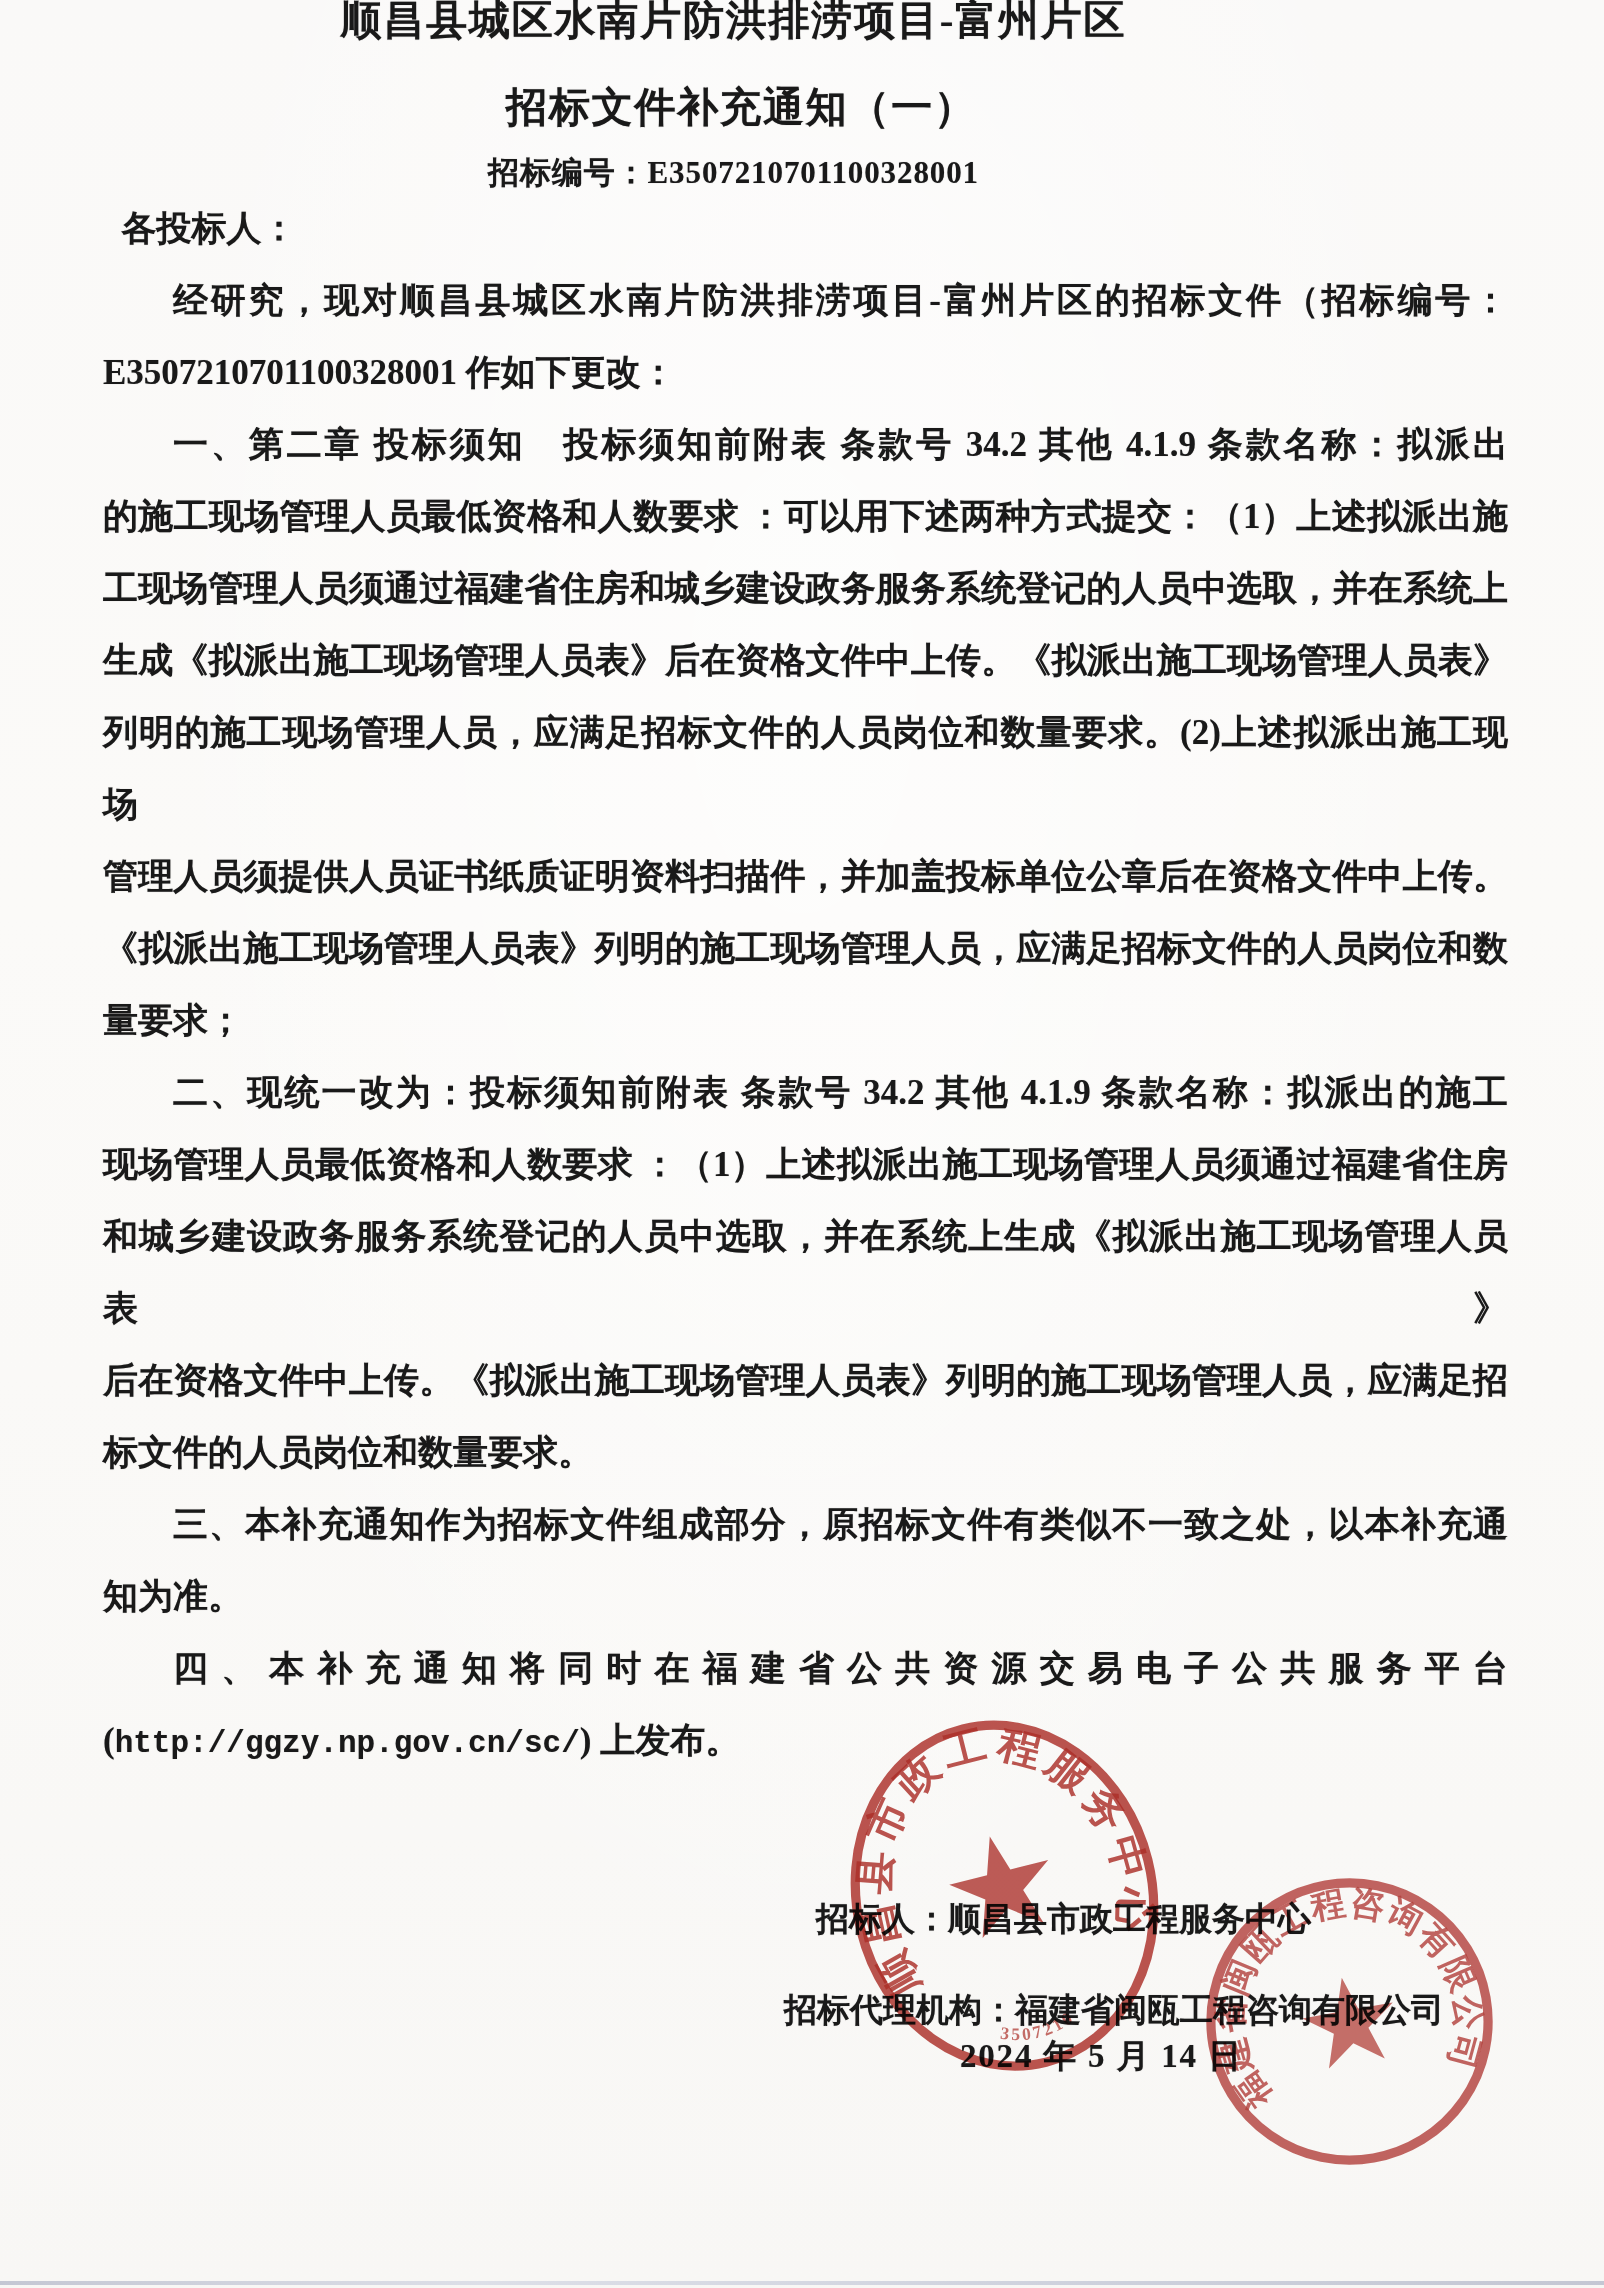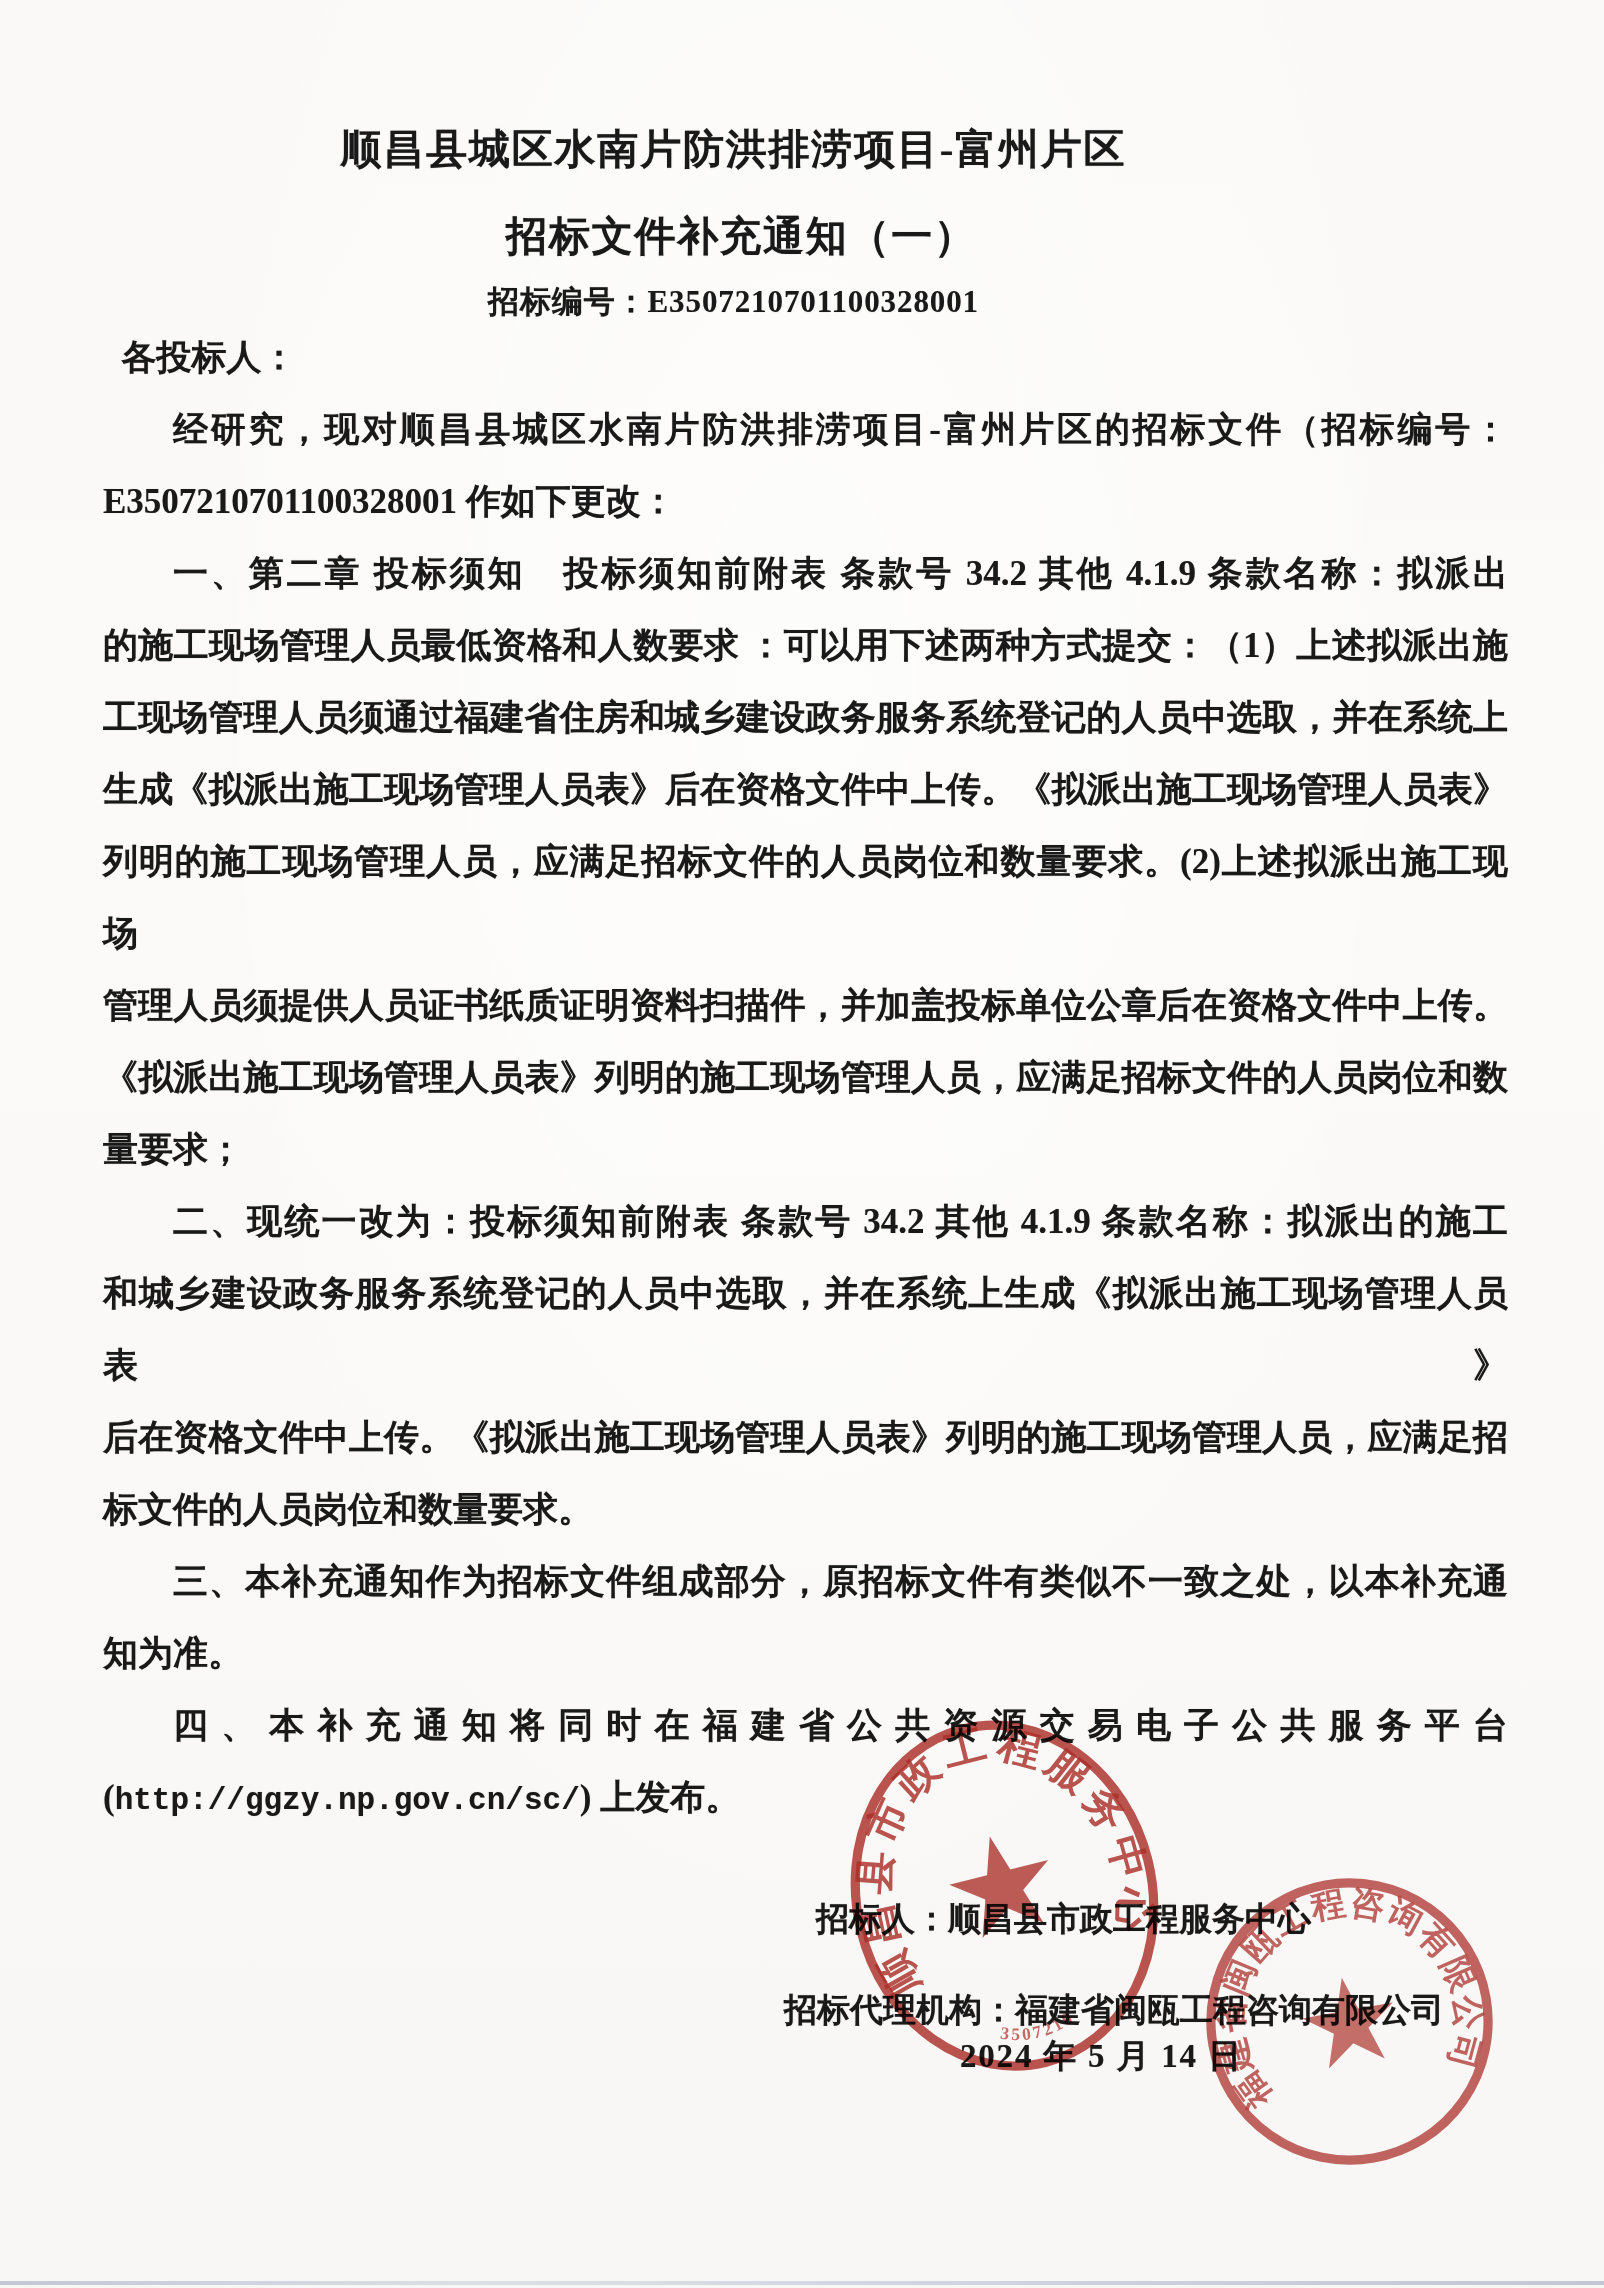--- a/index.html
+++ b/index.html
@@ -14,21 +14,20 @@
     font-family:"Liberation Serif","DejaVu Serif",serif;
     color:#191919;
   }
   
   .scan-edge{
     position:absolute;left:0;right:0;top:2281px;height:3.7px;
     background:linear-gradient(90deg,#9aa0b8,#c7ccdd 30%,#aab1c8 70%,#9aa0b8);
     opacity:.55;
   }
   .headings{
-    padding-top:129px;
     padding-right:138px;      
     text-align:center;
   }
   .title{
     font-size:41px;line-height:1;
     font-weight:bold;
     letter-spacing:1.8px;
     text-shadow:0 0 0.9px rgba(0,0,0,.45);
   }
   .title2{margin-top:46px;margin-left:16px;}
@@ -103,20 +102,21 @@
         <div class="bline"><span>E3507210701100328001 作如下更改：</span></div>
         <div class="bline full indent"><span>一、第二章 投标须知　投标须知前附表 条款号 34.2 其他 4.1.9 条款名称：拟派出</span></div>
         <div class="bline full"><span>的施工现场管理人员最低资格和人数要求 ：可以用下述两种方式提交：（1）上述拟派出施</span></div>
         <div class="bline full"><span>工现场管理人员须通过福建省住房和城乡建设政务服务系统登记的人员中选取，并在系统上</span></div>
         <div class="bline full"><span>生成《拟派出施工现场管理人员表》后在资格文件中上传。《拟派出施工现场管理人员表》</span></div>
         <div class="bline full"><span>列明的施工现场管理人员，应满足招标文件的人员岗位和数量要求。(2)上述拟派出施工现场</span></div>
         <div class="bline full"><span>管理人员须提供人员证书纸质证明资料扫描件，并加盖投标单位公章后在资格文件中上传。</span></div>
         <div class="bline full"><span>《拟派出施工现场管理人员表》列明的施工现场管理人员，应满足招标文件的人员岗位和数</span></div>
         <div class="bline"><span>量要求；</span></div>
         <div class="bline full indent"><span>二、现统一改为：投标须知前附表 条款号 34.2 其他 4.1.9 条款名称：拟派出的施工</span></div>
+        <div class="bline full"><span>现场管理人员最低资格和人数要求 ：（1）上述拟派出施工现场管理人员须通过福建省住房</span></div>
         <div class="bline full"><span>和城乡建设政务服务系统登记的人员中选取，并在系统上生成《拟派出施工现场管理人员表》</span></div>
         <div class="bline full"><span>后在资格文件中上传。《拟派出施工现场管理人员表》列明的施工现场管理人员，应满足招</span></div>
         <div class="bline"><span>标文件的人员岗位和数量要求。</span></div>
         <div class="bline full indent"><span>三、本补充通知作为招标文件组成部分，原招标文件有类似不一致之处，以本补充通</span></div>
         <div class="bline"><span>知为准。</span></div>
         <div class="bline full indent"><span>四、本补充通知将同时在福建省公共资源交易电子公共服务平台</span></div>
         <div class="bline"><span>(</span><span class="url">http://ggzy.np.gov.cn/sc/</span><span>) 上发布。</span></div>
       </div>
   </div>
 

